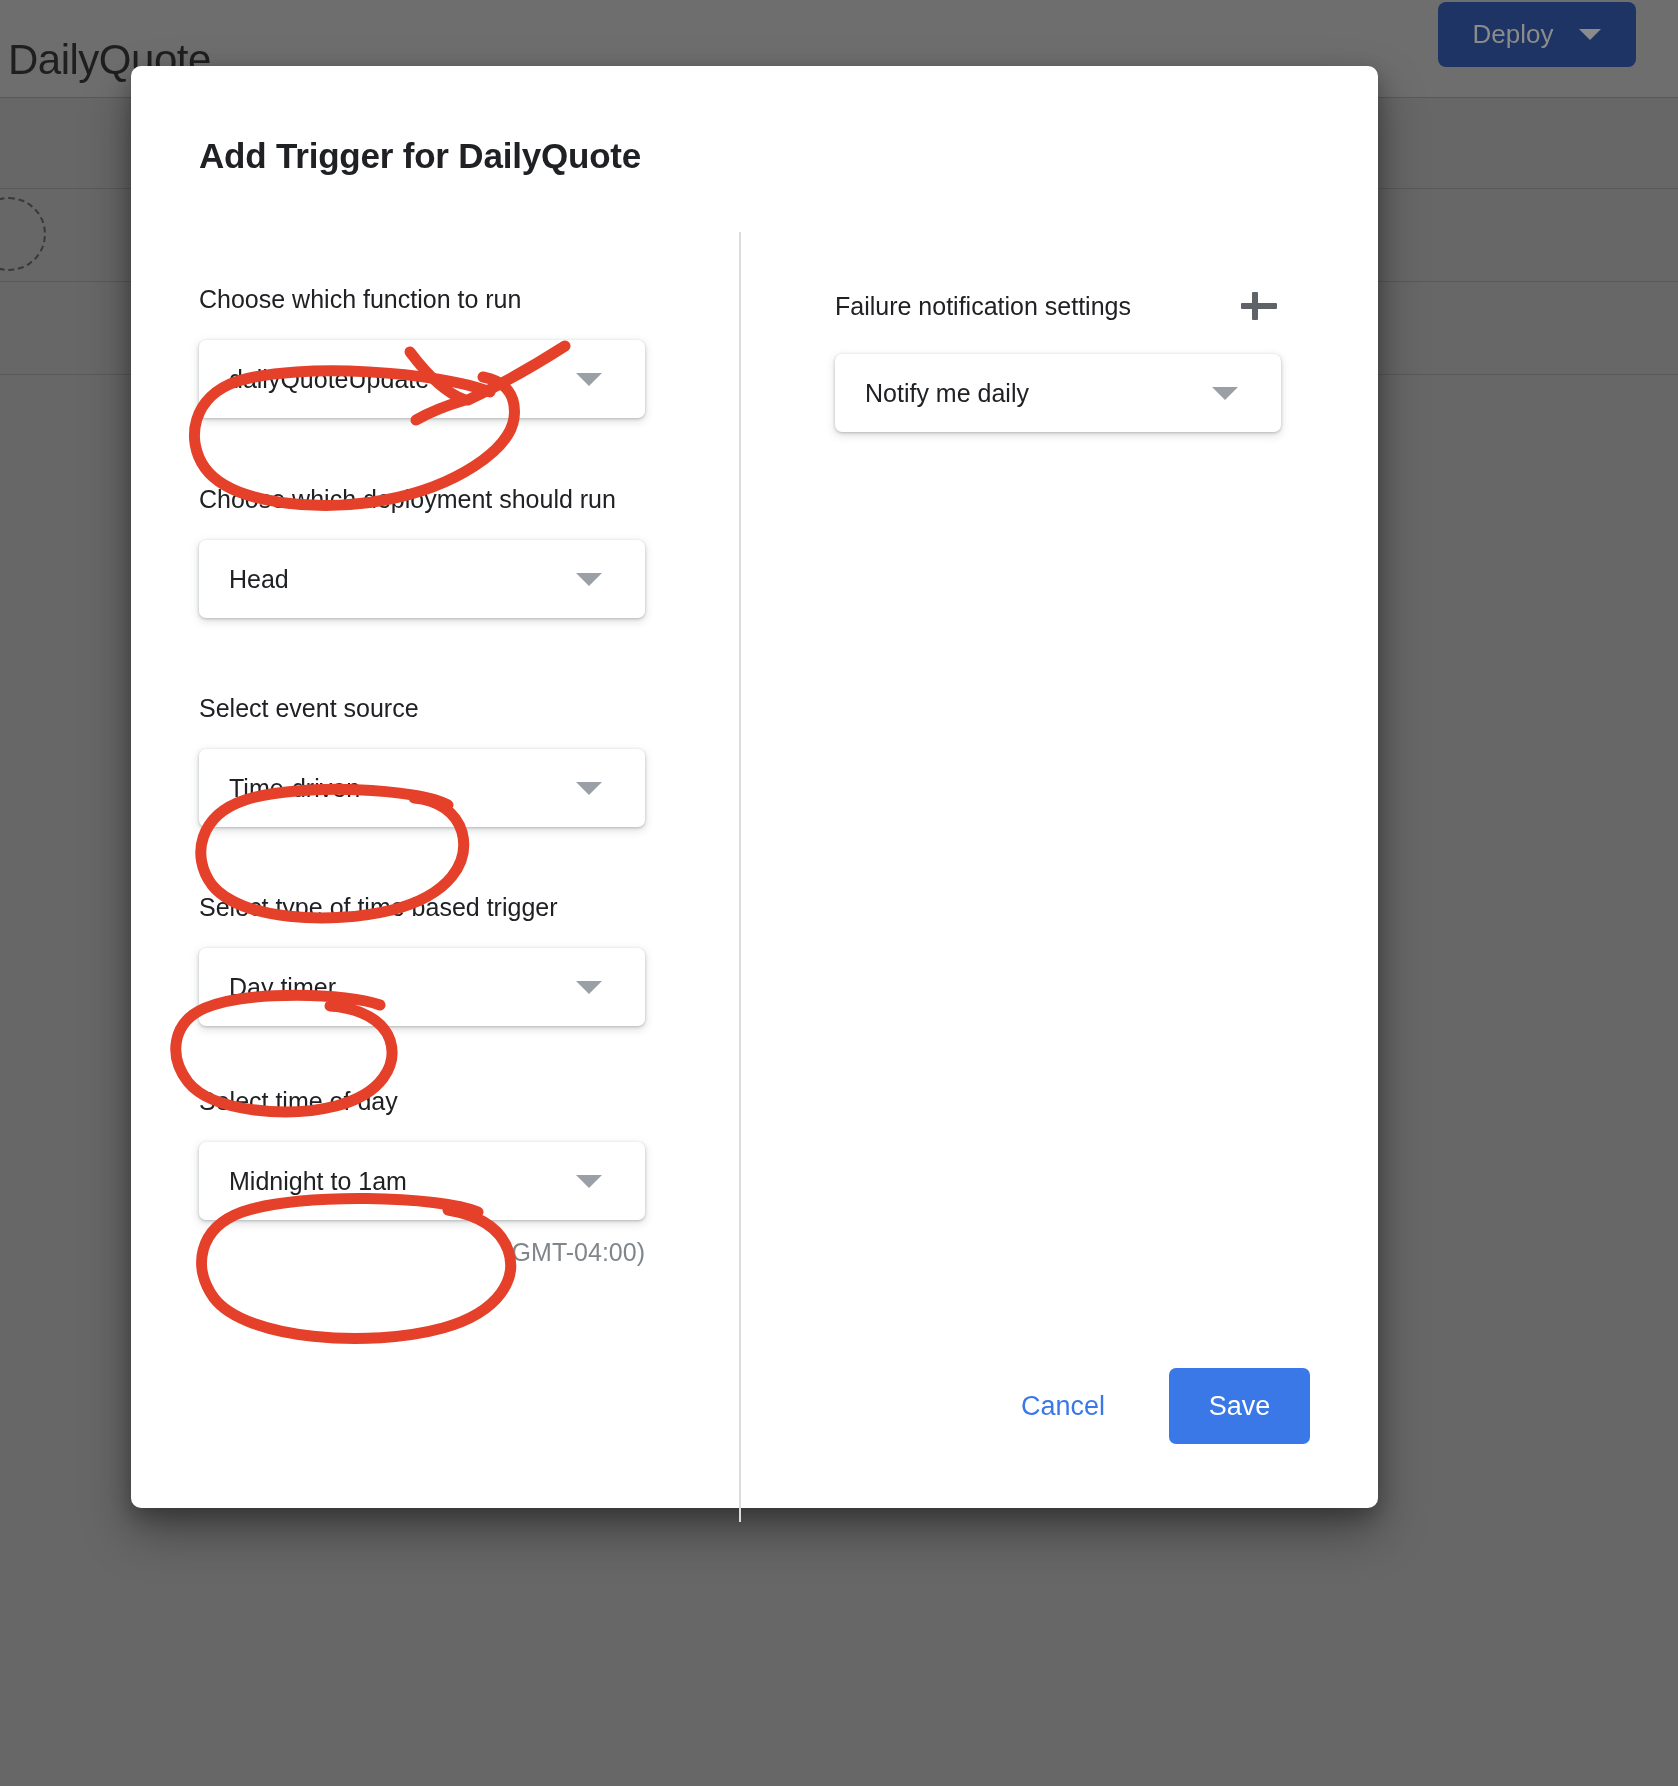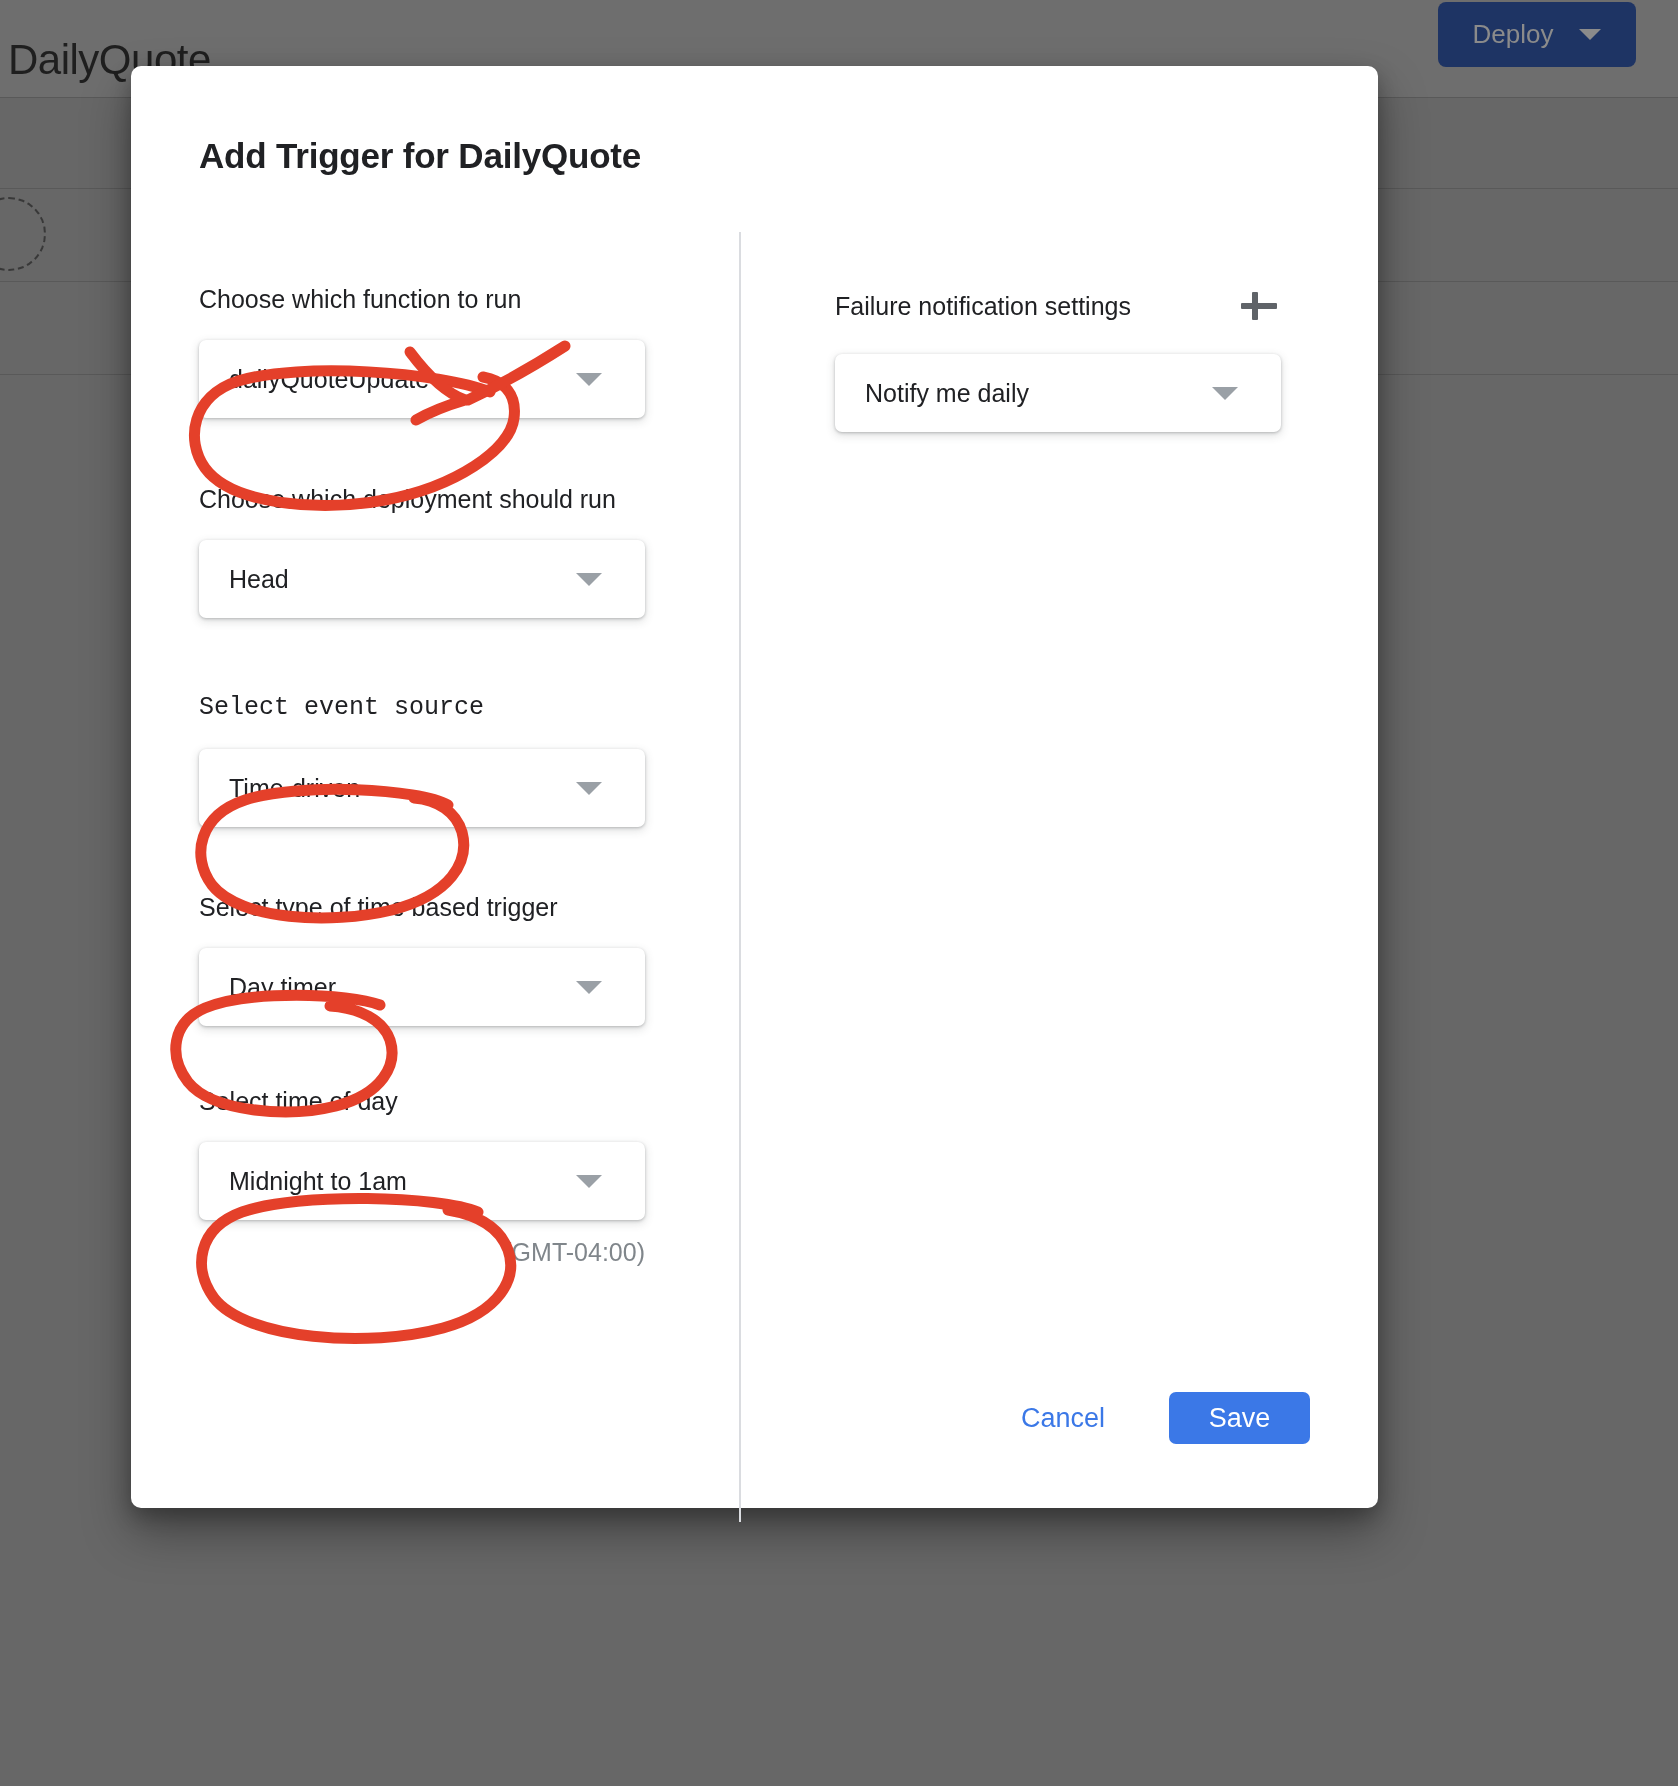--- a/index.html
+++ b/index.html
@@ -223,21 +223,21 @@
     font-weight: 500;
   }
   #save-button {
     background: #3b78e7;
     border: none;
     font-family: "Liberation Sans", sans-serif;
     font-size: 27px;
     color: #ffffff;
     border-radius: 7px;
     width: 141px;
-    height: 52px;
+    height: 76px;
     cursor: pointer;
     font-weight: 500;
   }
 
   
   #annotations {
     position: absolute;
     inset: 0;
     pointer-events: none;
   }
@@ -275,21 +275,21 @@
       <span class="val">dailyQuoteUpdate</span>
       <span class="arrow"></span>
     </div>
 
     <div class="field-label" style="margin-top:66px;">Choose which deployment should run</div>
     <div class="select-box" style="margin-top:26px;">
       <span class="val">Head</span>
       <span class="arrow"></span>
     </div>
 
-    <div class="field-label" style="margin-top:75px;font-family:Liberation Mono, monospace;">Select event source</div>
+    <div class="field-label" style="margin-top:75px;">Select event source</div>
     <div class="select-box" style="margin-top:26px;">
       <span class="val">Time-driven</span>
       <span class="arrow"></span>
     </div>
 
     <div class="field-label" style="margin-top:65px;">Select type of time based trigger</div>
     <div class="select-box" style="margin-top:26px;">
       <span class="val">Day timer</span>
       <span class="arrow"></span>
     </div>

